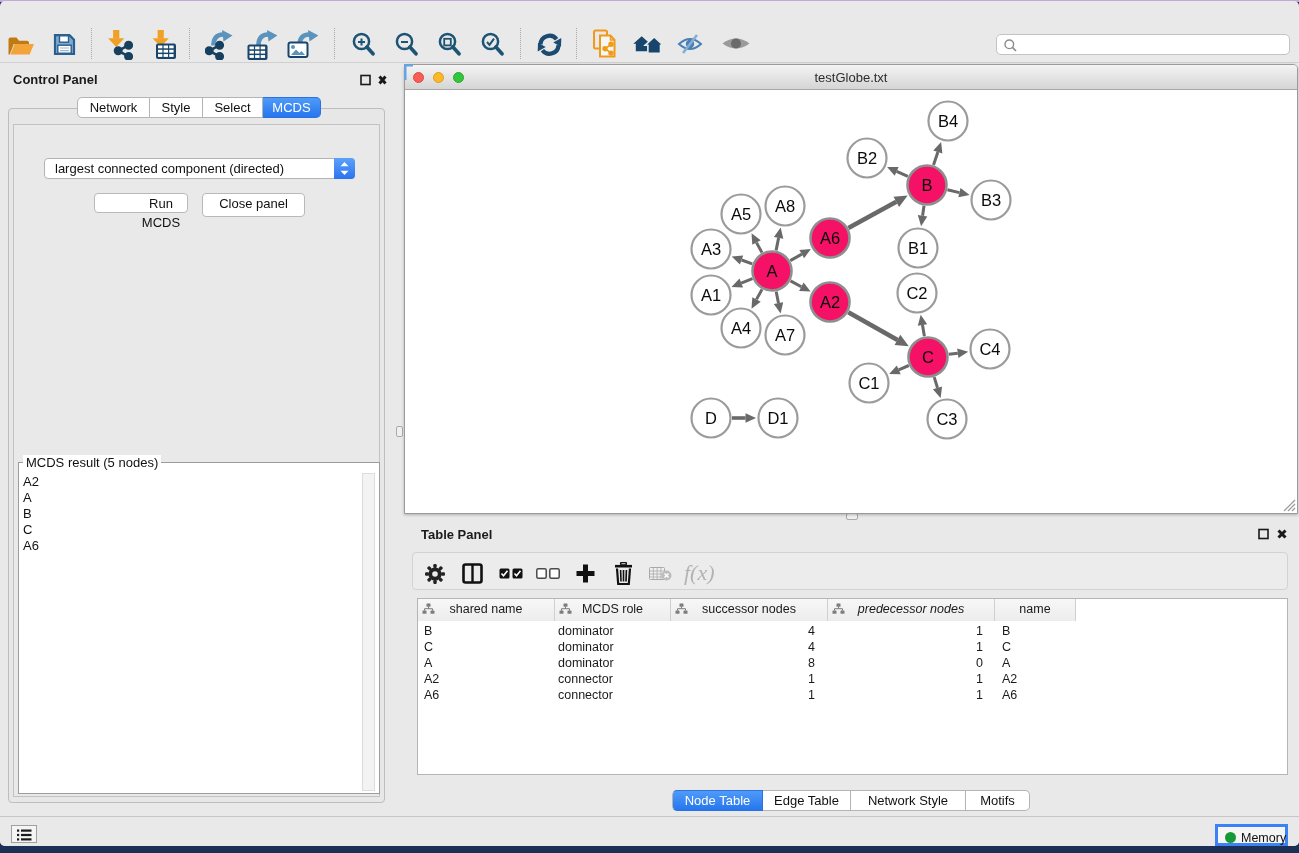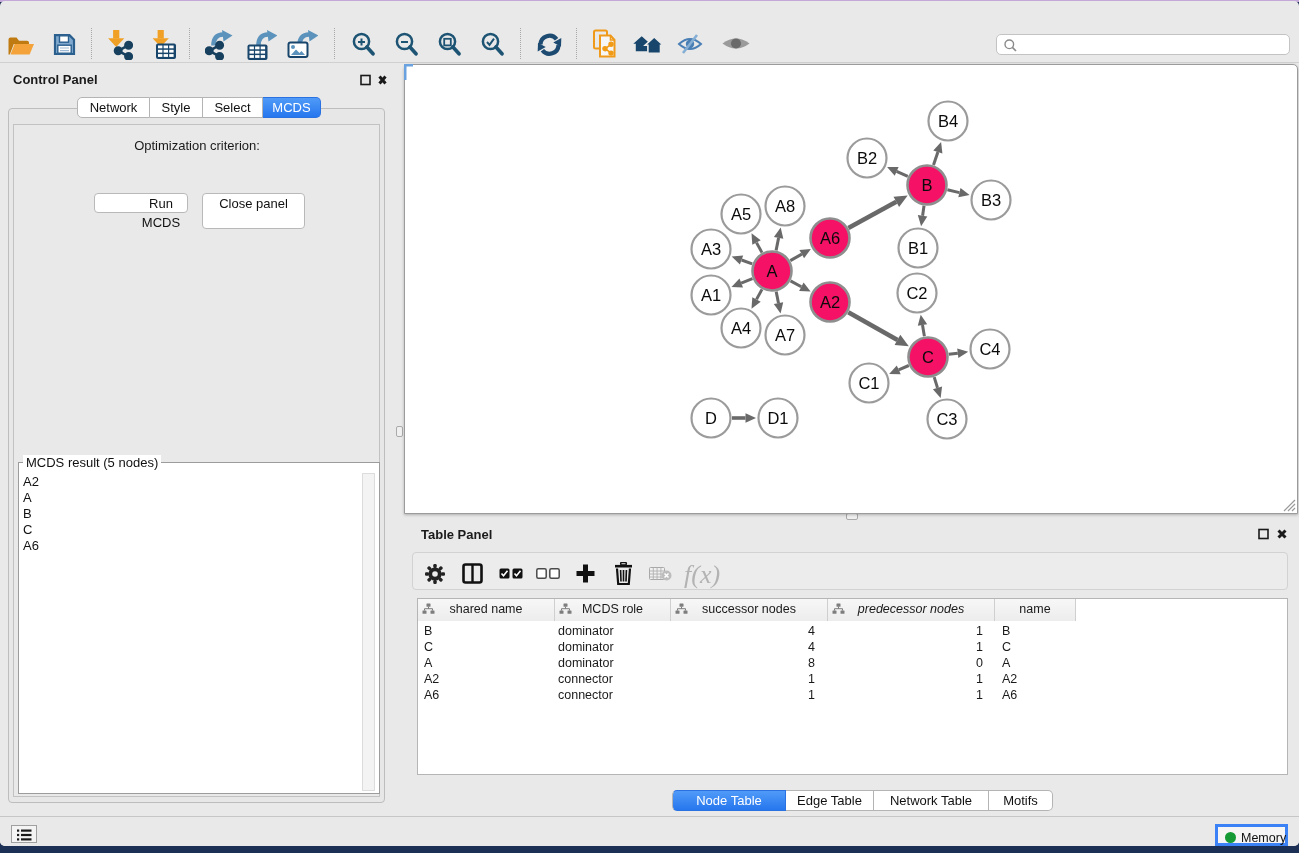--- a/index.html
+++ b/index.html
@@ -193,31 +193,43 @@
       <path d="M19.5 2.5 L25.5 9.5 M25.5 2.5 L19.5 9.5" stroke="#1a1a1a" stroke-width="3"></path>
     </svg>
     <div class="abs" style="left:8px;top:107px;width:377px;height:695px;background:#e7e7e7;border:1px solid #bdbdbd;border-radius:4px;"></div>
     <div class="tabseg" style="left:77px;top:96px;">
       <div class="tb" style="width:73px;">Network</div>
       <div class="tb" style="width:53px;">Style</div>
       <div class="tb" style="width:60px;">Select</div>
       <div class="tb sel" style="width:58px;">MCDS</div>
     </div>
     <div class="abs" style="left:13px;top:123px;width:367px;height:673px;background:#e9e9e9;border:1px solid #c2c2c2;"></div>
-    <div class="abs" style="left:0;top:137px;width:394px;text-align:center;font-size:13px;color:#1a1a1a;">Optimization criterion:</div>
+    <div class="abs" style="left:44px;top:157px;width:311px;height:21px;background:#fff;border:1px solid #b3b3b3;border-radius:4px;">
+      <div class="abs" style="left:10px;top:2px;font-size:13px;color:#111;">largest connected component (directed)</div>
+      <div class="abs" style="right:-1px;top:-1px;width:21px;height:21px;background:linear-gradient(#5ba1fb,#2b74ee);border-radius:0 4px 4px 0;"><svg width="21" height="21" viewBox="0 0 21 21">
+          <path d="M6.5 8.2 L10.5 4 L14.5 8.2 Z" fill="#fff"></path>
+          <path d="M6.5 12.8 L10.5 17 L14.5 12.8 Z" fill="#fff"></path>
+        </svg></div>
+    </div>
     <div class="gbtn" style="left:94px;top:192px;width:94px;height:20px;line-height:19px;padding-left:40px;">Run MCDS</div>
-    <div class="gbtn" style="left:202px;top:192px;width:103px;height:36px;line-height:19px;text-align:center;">Close panel</div>
+    <div class="gbtn" style="left:202px;top:192px;width:103px;height:24px;line-height:19px;text-align:center;">Close panel</div>
     <div class="abs" style="left:18px;top:461px;width:362px;height:332px;background:#fff;border:1px solid #9c9c9c;">
       <div class="abs" style="left:4px;top:-8px;background:#fff;padding:0 3px;font-size:13px;color:#111;">MCDS result (5 nodes)</div>
       <div class="abs" style="right:4px;top:10px;width:13px;height:318px;background:#f3f3f3;border:1px solid #dcdcdc;"></div>
       <div class="abs" style="left:4px;top:11px;font-size:13px;line-height:16px;color:#111;">A2<br>A<br>B<br>C<br>A6</div>
     </div>
     <div class="abs" style="left:396px;top:425px;width:7px;height:11px;background:#f0f0f0;border:1px solid #aaa;border-radius:2px;"></div>
     <div class="abs" style="left:846px;top:512px;width:12px;height:7px;background:#f0f0f0;border:1px solid #aaa;border-radius:2px;"></div>
     <div class="nwin">
+      <div class="ntitle">
+        <div class="ntl" style="left:8px;background:#fc5b56;border:0.5px solid #d94c42;"></div>
+        <div class="ntl" style="left:28px;background:#fcb827;border:0.5px solid #d8a01f;"></div>
+        <div class="ntl" style="left:48px;background:#33c63c;border:0.5px solid #2aa82f;"></div>
+        <div class="title" style="top:5px;color:#2d2d2d;">testGlobe.txt</div>
+      </div>
       <svg class="abs" style="left:0px;top:25px;" width="893" height="423" viewBox="0 0 893 423">
         <line x1="347.5" y1="188.7" x2="336.2" y2="193.1" stroke="#696969" stroke-width="3"></line>
         <polygon points="326.5,196.9 334.5,188.6 338.0,197.6" fill="#696969"></polygon>
         <line x1="347.2" y1="173.9" x2="336.6" y2="170.0" stroke="#696969" stroke-width="3"></line>
         <polygon points="326.7,166.5 338.2,165.5 334.9,174.5" fill="#696969"></polygon>
         <line x1="357.0" y1="199.4" x2="351.5" y2="209.4" stroke="#696969" stroke-width="3"></line>
         <polygon points="346.5,218.7 347.3,207.2 355.7,211.7" fill="#696969"></polygon>
         <line x1="357.0" y1="162.6" x2="351.5" y2="152.6" stroke="#696969" stroke-width="3"></line>
         <polygon points="346.5,143.3 355.7,150.3 347.3,154.8" fill="#696969"></polygon>
         <line x1="371.2" y1="201.6" x2="373.5" y2="213.2" stroke="#696969" stroke-width="3"></line>
@@ -364,21 +376,21 @@
         <line x1="0.5" y1="4" x2="15.5" y2="4"></line>
         <line x1="0.5" y1="7" x2="15.5" y2="7"></line>
         <line x1="0.5" y1="10" x2="15.5" y2="10"></line>
         <line x1="4.3" y1="0.5" x2="4.3" y2="12.5"></line>
         <line x1="8.1" y1="0.5" x2="8.1" y2="12.5"></line>
         <line x1="11.9" y1="0.5" x2="11.9" y2="12.5"></line>
       </g>
       <circle cx="17.5" cy="8.5" r="5" fill="#bdbdbd"></circle>
       <path d="M15.5 6.5 L19.5 10.5 M19.5 6.5 L15.5 10.5" stroke="#fff" stroke-width="1.5"></path>
     </svg>
-    <div class="abs" style="left:684px;top:559px;width:40px;font-family:'Liberation Serif',serif;font-style:italic;font-size:26px;color:#b3b3b3;">f(x)</div>
+    <div class="abs" style="left:684px;top:559px;width:40px;font-family:'Liberation Serif',serif;font-style:italic;font-size:22px;color:#b3b3b3;">f(x)</div>
     <div class="abs" style="left:417px;top:597px;width:871px;height:177px;background:#fff;border:1px solid #b5b5b5;"></div>
     <div class="abs" style="left:418px;top:598px;width:869px;height:22px;overflow:hidden;">
       <div class="cell" style="left:0px;width:137px;">
         <svg class="abs" style="left:4px;top:4px;" width="13" height="12" viewBox="0 0 13 12">
           <g fill="#7d7d7d">
             <rect x="4.5" y="0.5" width="4" height="3.2" rx="0.5"></rect>
             <rect x="0.5" y="7.5" width="4" height="3.2" rx="0.5"></rect>
             <rect x="8.5" y="7.5" width="4" height="3.2" rx="0.5"></rect>
           </g>
           <path d="M6.5 3.7 V5.7 M2.5 7.5 V5.7 H10.5 V7.5" fill="none" stroke="#7d7d7d" stroke-width="1"></path>
@@ -441,23 +453,23 @@
     <div class="rowtxt" style="left:558px;top:670px;">connector</div>
     <div class="rowtxt num" style="left:760px;top:670px;width:55px;">1</div>
     <div class="rowtxt num" style="left:928px;top:670px;width:55px;">1</div>
     <div class="rowtxt" style="left:1002px;top:670px;">A2</div>
     <div class="rowtxt" style="left:424px;top:686px;">A6</div>
     <div class="rowtxt" style="left:558px;top:686px;">connector</div>
     <div class="rowtxt num" style="left:760px;top:686px;width:55px;">1</div>
     <div class="rowtxt num" style="left:928px;top:686px;width:55px;">1</div>
     <div class="rowtxt" style="left:1002px;top:686px;">A6</div>
     <div class="tabseg" style="left:672px;top:789px;">
-      <div class="tb sel" style="width:114px;">Node Table</div>
+      <div class="tb sel" style="width:91px;">Node Table</div>
       <div class="tb" style="width:88px;">Edge Table</div>
-      <div class="tb" style="width:115px;">Network Table</div>
+      <div class="tb" style="width:115px;">Network Style</div>
       <div class="tb" style="width:64px;">Motifs</div>
     </div>
     <div class="abs" style="left:0;top:815px;width:1299px;height:31px;background:#e9e9e9;border-top:1px solid #c6c6c6;"></div>
     <div class="abs" style="left:11px;top:824px;width:26px;height:18px;background:#f4f4f4;border:1px solid #a0a0a0;">
       <svg class="abs" style="left:5px;top:2.5px;" width="15" height="12" viewBox="0 0 15 12">
         <g fill="#1a1a1a">
           <rect x="0" y="0.5" width="2.2" height="2.2"></rect>
           <rect x="0" y="4.9" width="2.2" height="2.2"></rect>
           <rect x="0" y="9.3" width="2.2" height="2.2"></rect>
           <rect x="4" y="0.5" width="10.5" height="2.2"></rect>

